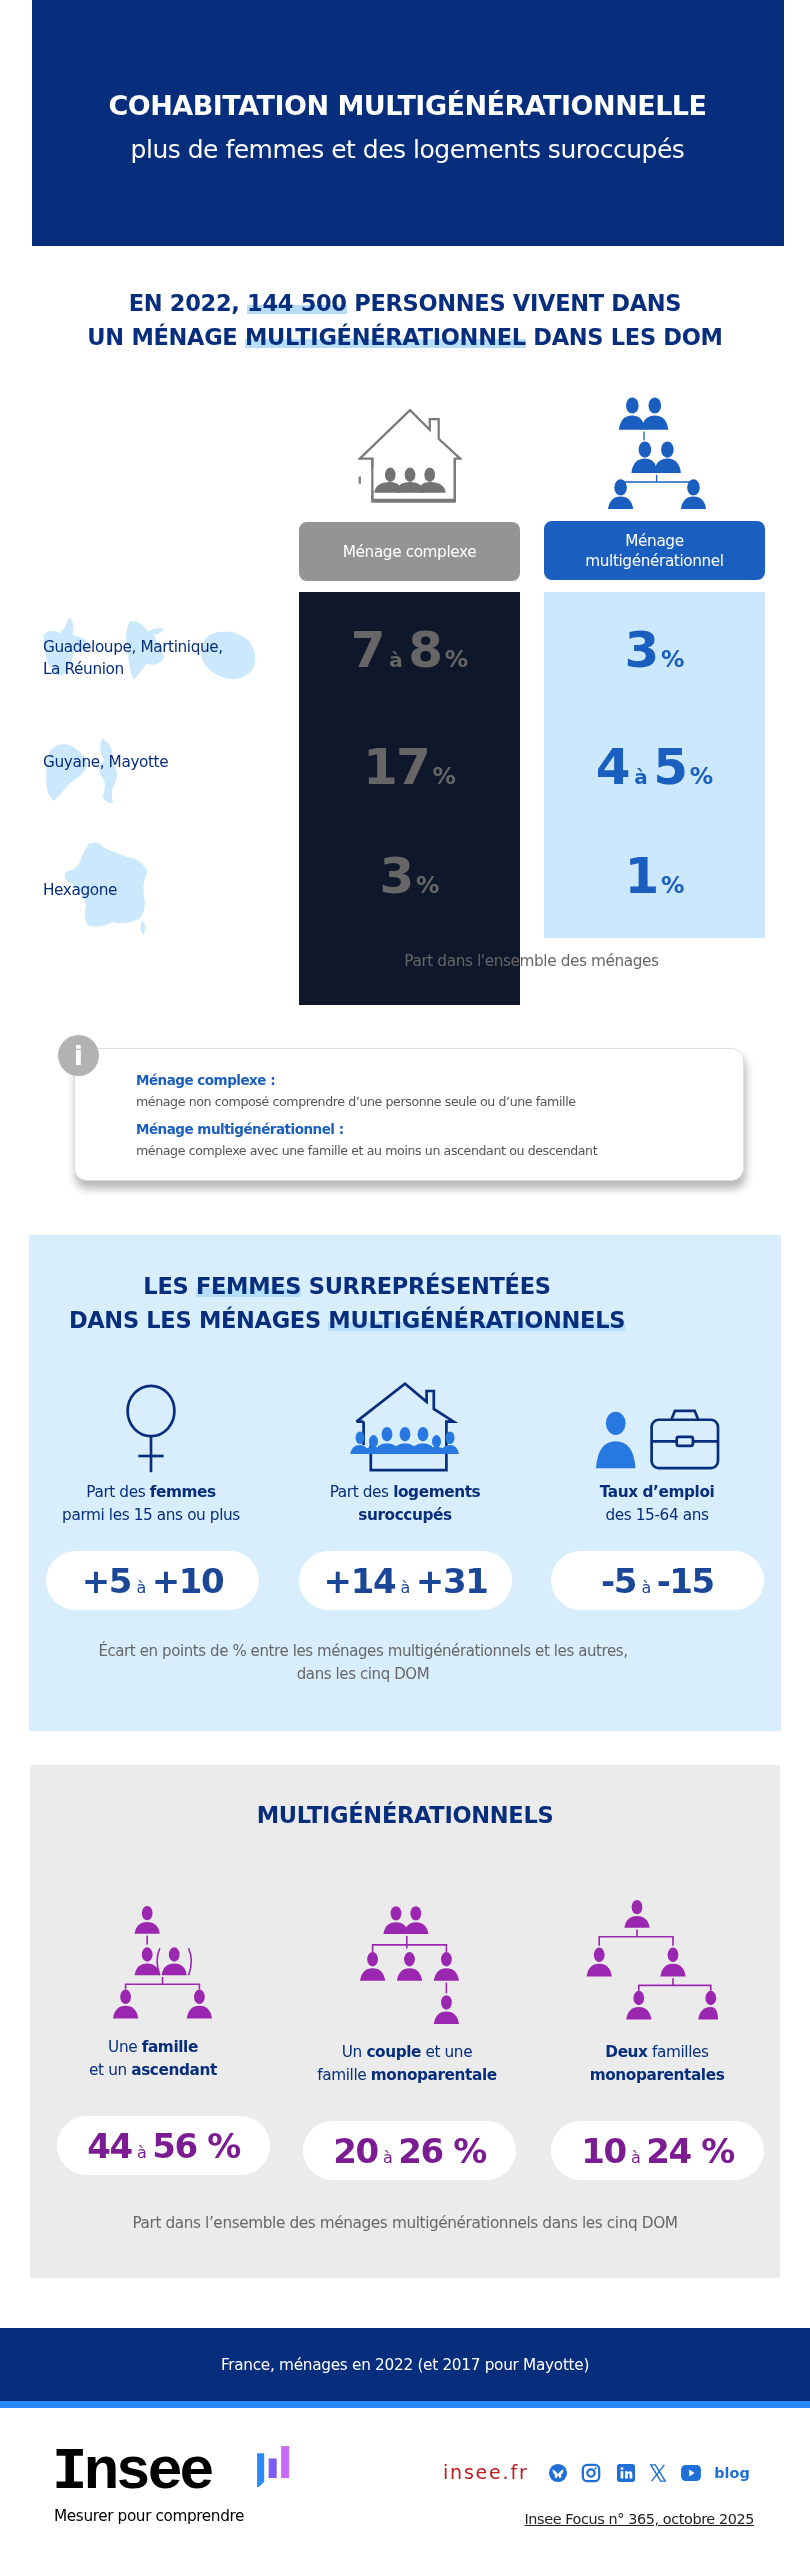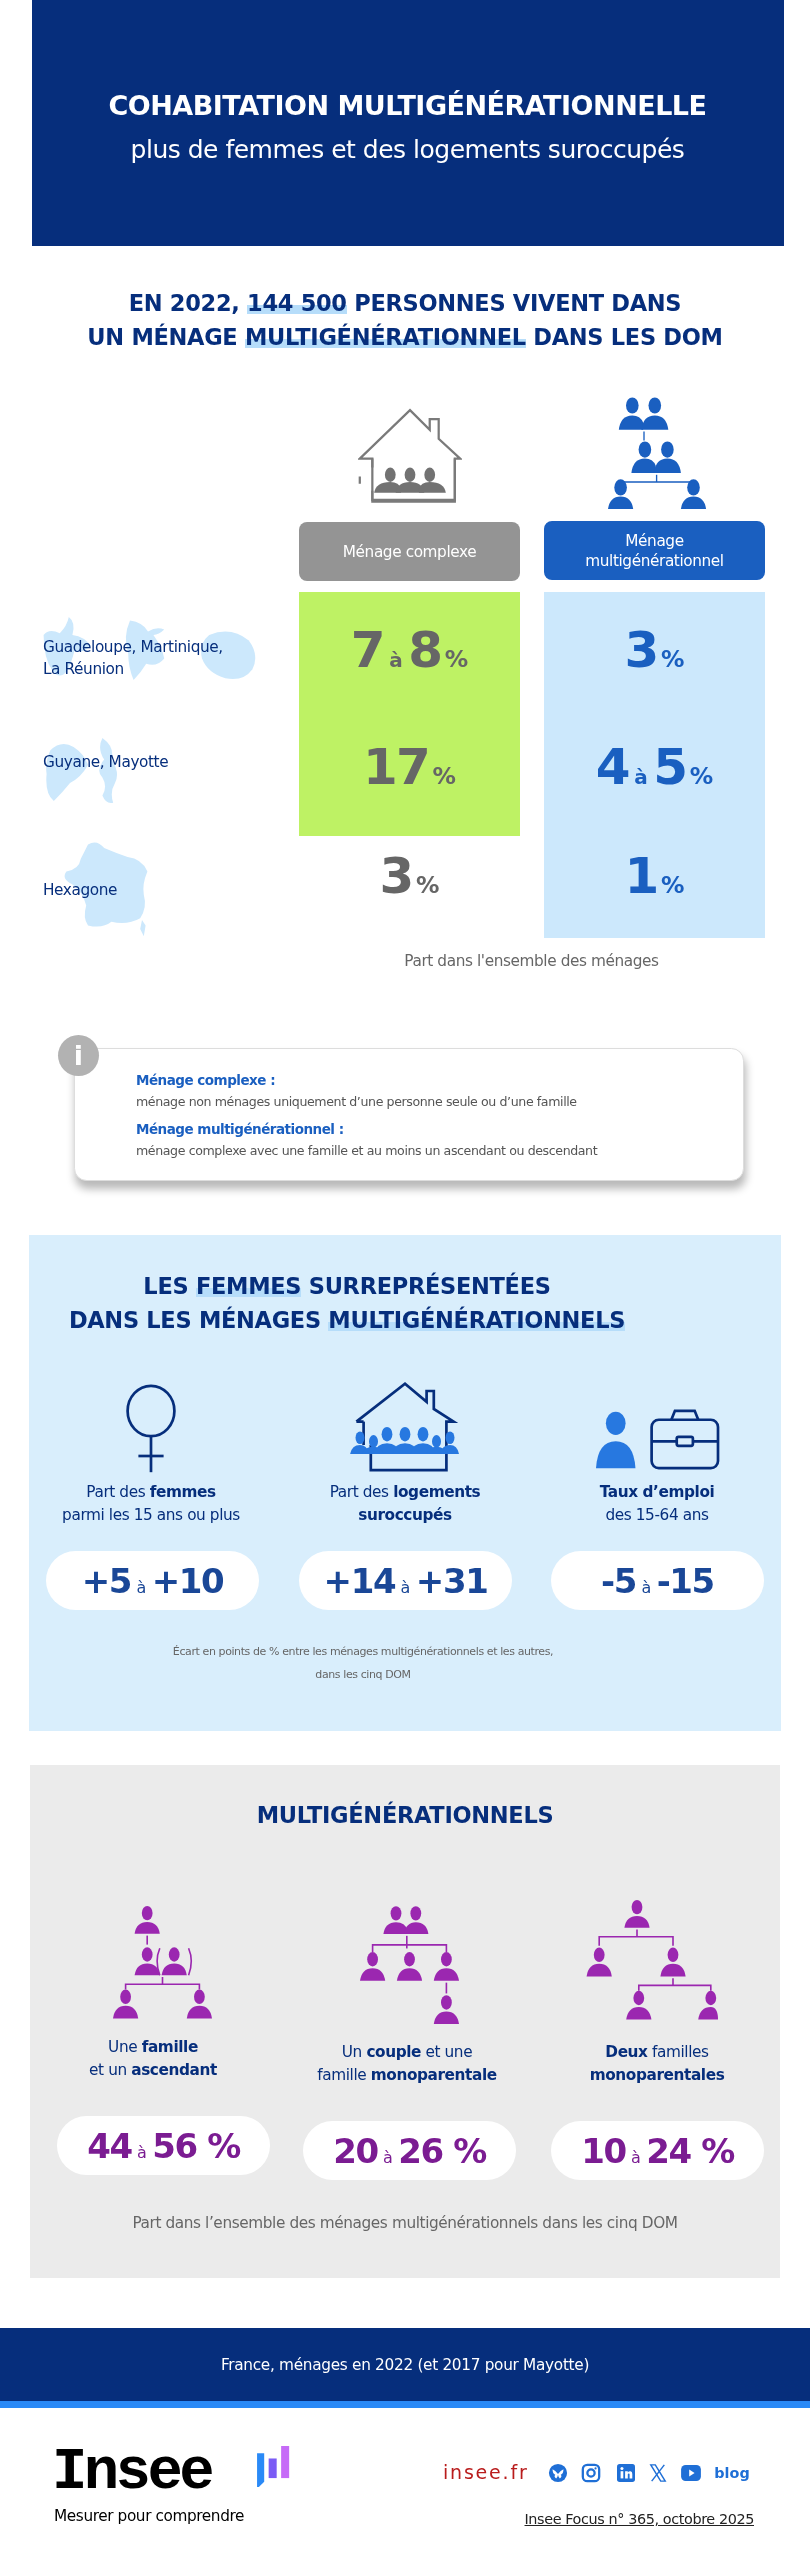--- a/index.html
+++ b/index.html
@@ -16,21 +16,21 @@
   .hl-purple { background: linear-gradient(transparent 58%, #ddb9e9 58%, #ddb9e9 92%, transparent 92%); }
 
   .sect-title { font-family: "DejaVu Sans", sans-serif; font-weight: bold; font-size: 22.5px; line-height: 34px; color: #062e7c; letter-spacing: -0.3px; text-align: center; }
 
   
   #s1title { left: 0; top: 286px; width: 810px; }
   .col { position: absolute; width: 221px; }
   .col-label { position: absolute; height: 59px; width: 221px; border-radius: 8px; color: #fff; font-family: "DejaVu Sans", sans-serif; font-size: 15.3px; display: flex; align-items: center; justify-content: center; text-align: center; line-height: 20px; letter-spacing: -0.4px; }
   #lbl-complex { left: 299px; top: 522px; background: #949494; }
   #lbl-multi { left: 544px; top: 521px; background: #1a5fc0; }
-  #col-complex { left: 299px; top: 592px; height: 244px; background: #bef264; }
+  #col-complex { left: 299px; top: 592px; height: 413px; background: #0f172a; }
   #col-multi { left: 544px; top: 592px; height: 346px; background: #cce8fc; }
   .val { position: absolute; left: 0; width: 221px; text-align: center; font-family: "DejaVu Sans", sans-serif; font-weight: bold; }
   .val .big { font-size: 50px; letter-spacing: -1.8px; }
   .val .sm { font-size: 20px; margin: 0 5.4px; }
   .val .pct { font-size: 23.4px; margin-left: 3.6px; }
   #col-complex .val { color: #666666; }
   #col-multi .val { color: #1a5fc0; }
 
   .region { position: absolute; left: 43px; width: 234px; font-family: "DejaVu Sans", sans-serif; font-size: 15.3px; line-height: 21.6px; color: #062e7c; letter-spacing: -0.4px; }
   .region-map { position: absolute; }
@@ -45,21 +45,21 @@
   
   #s2 { left: 29px; top: 1235px; width: 752px; height: 496px; background: #d9eefc; }
   #s2title { left: 0; top: 1269px; width: 694px; }
   .item-label { position: absolute; width: 234px; text-align: center; font-family: "DejaVu Sans", sans-serif; font-size: 15.3px; line-height: 22.5px; color: #062e7c; letter-spacing: -0.4px; }
   .item-label b { font-weight: bold; }
   .pill { position: absolute; width: 213px; height: 59px; background: #fff; border-radius: 30px; display: flex; align-items: center; justify-content: center; font-family: "DejaVu Sans", sans-serif; font-weight: bold; }
   .pill .big { font-size: 34px; letter-spacing: -1.4px; }
   .pill .sm { font-size: 16px; font-weight: normal; margin: 0 5.4px; position: relative; top: 7.2px; }
   .pill.blue { color: #1a4797; }
   .pill.purple { color: #7b1c92; }
-  #s2note { left: 29px; top: 1640px; width: 668px; text-align: center; font-family: "DejaVu Sans", sans-serif; font-size: 11px; line-height: 23.4px; color: #666; letter-spacing: -0.4px; }
+  #s2note { left: 29px; top: 1640px; width: 668px; text-align: center; font-family: "DejaVu Sans", sans-serif; font-size: 15px; line-height: 23.4px; color: #666; letter-spacing: -0.4px; }
 
   
   #s3 { left: 30px; top: 1765px; width: 750px; height: 513px; background: #ebebeb; }
   #s3title { left: 0; top: 1798px; width: 810px; }
   #s3note { left: 30px; top: 2214px; width: 750px; text-align: center; font-family: "DejaVu Sans", sans-serif; font-size: 15.3px; color: #666; letter-spacing: -0.4px; }
 
   
   #band { left: 0; top: 2328px; width: 810px; height: 73px; background: #062e7c; color: #fff; font-family: "DejaVu Sans", sans-serif; font-size: 15.3px; letter-spacing: -0.3px; display: flex; align-items: center; justify-content: center; }
   #stripe { left: 0; top: 2401px; width: 810px; height: 7.2px; background: #2a8af7; }
   #logo-text { left: 52px; top: 2441px; font-family: "Liberation Mono", "DejaVu Sans Mono", monospace; font-weight: bold; font-size: 59px; letter-spacing: -3.6px; color: #000; line-height: 63px; }
@@ -177,21 +177,21 @@
   </div>
   <div class="val" style="top:255px">
     <span class="big">1</span><span class="pct">%</span>
   </div>
 </div>
 
 <div id="s1note" class="abs">Part dans l'ensemble des ménages</div>
 
 <div id="infobox" class="abs">
   <div class="def-term" style="top:23.4px">Ménage complexe :</div>
-  <div class="def-text" style="top:45px">ménage non ménages uniquement d’une personne seule ou d’une famille</div>
+  <div class="def-text" style="top:45px">ménage non composé comprendre d’une personne seule ou d’une famille</div>
   <div class="def-term" style="top:72px">Ménage multigénérationnel :</div>
   <div class="def-text" style="top:94px">ménage complexe avec une famille et au moins un ascendant ou descendant</div>
 </div>
 <div id="info-icon" class="abs">i</div>
 
 <div id="s2" class="abs"></div>
 <div id="s2title" class="abs sect-title">
   <div><span>LES </span><span class="hl-blue">FEMMES</span><span> SURREPRÉSENTÉES</span></div>
   <div><span>DANS LES MÉNAGES </span><span class="hl-blue">MULTIGÉNÉRATIONNELS</span></div>
 </div>

